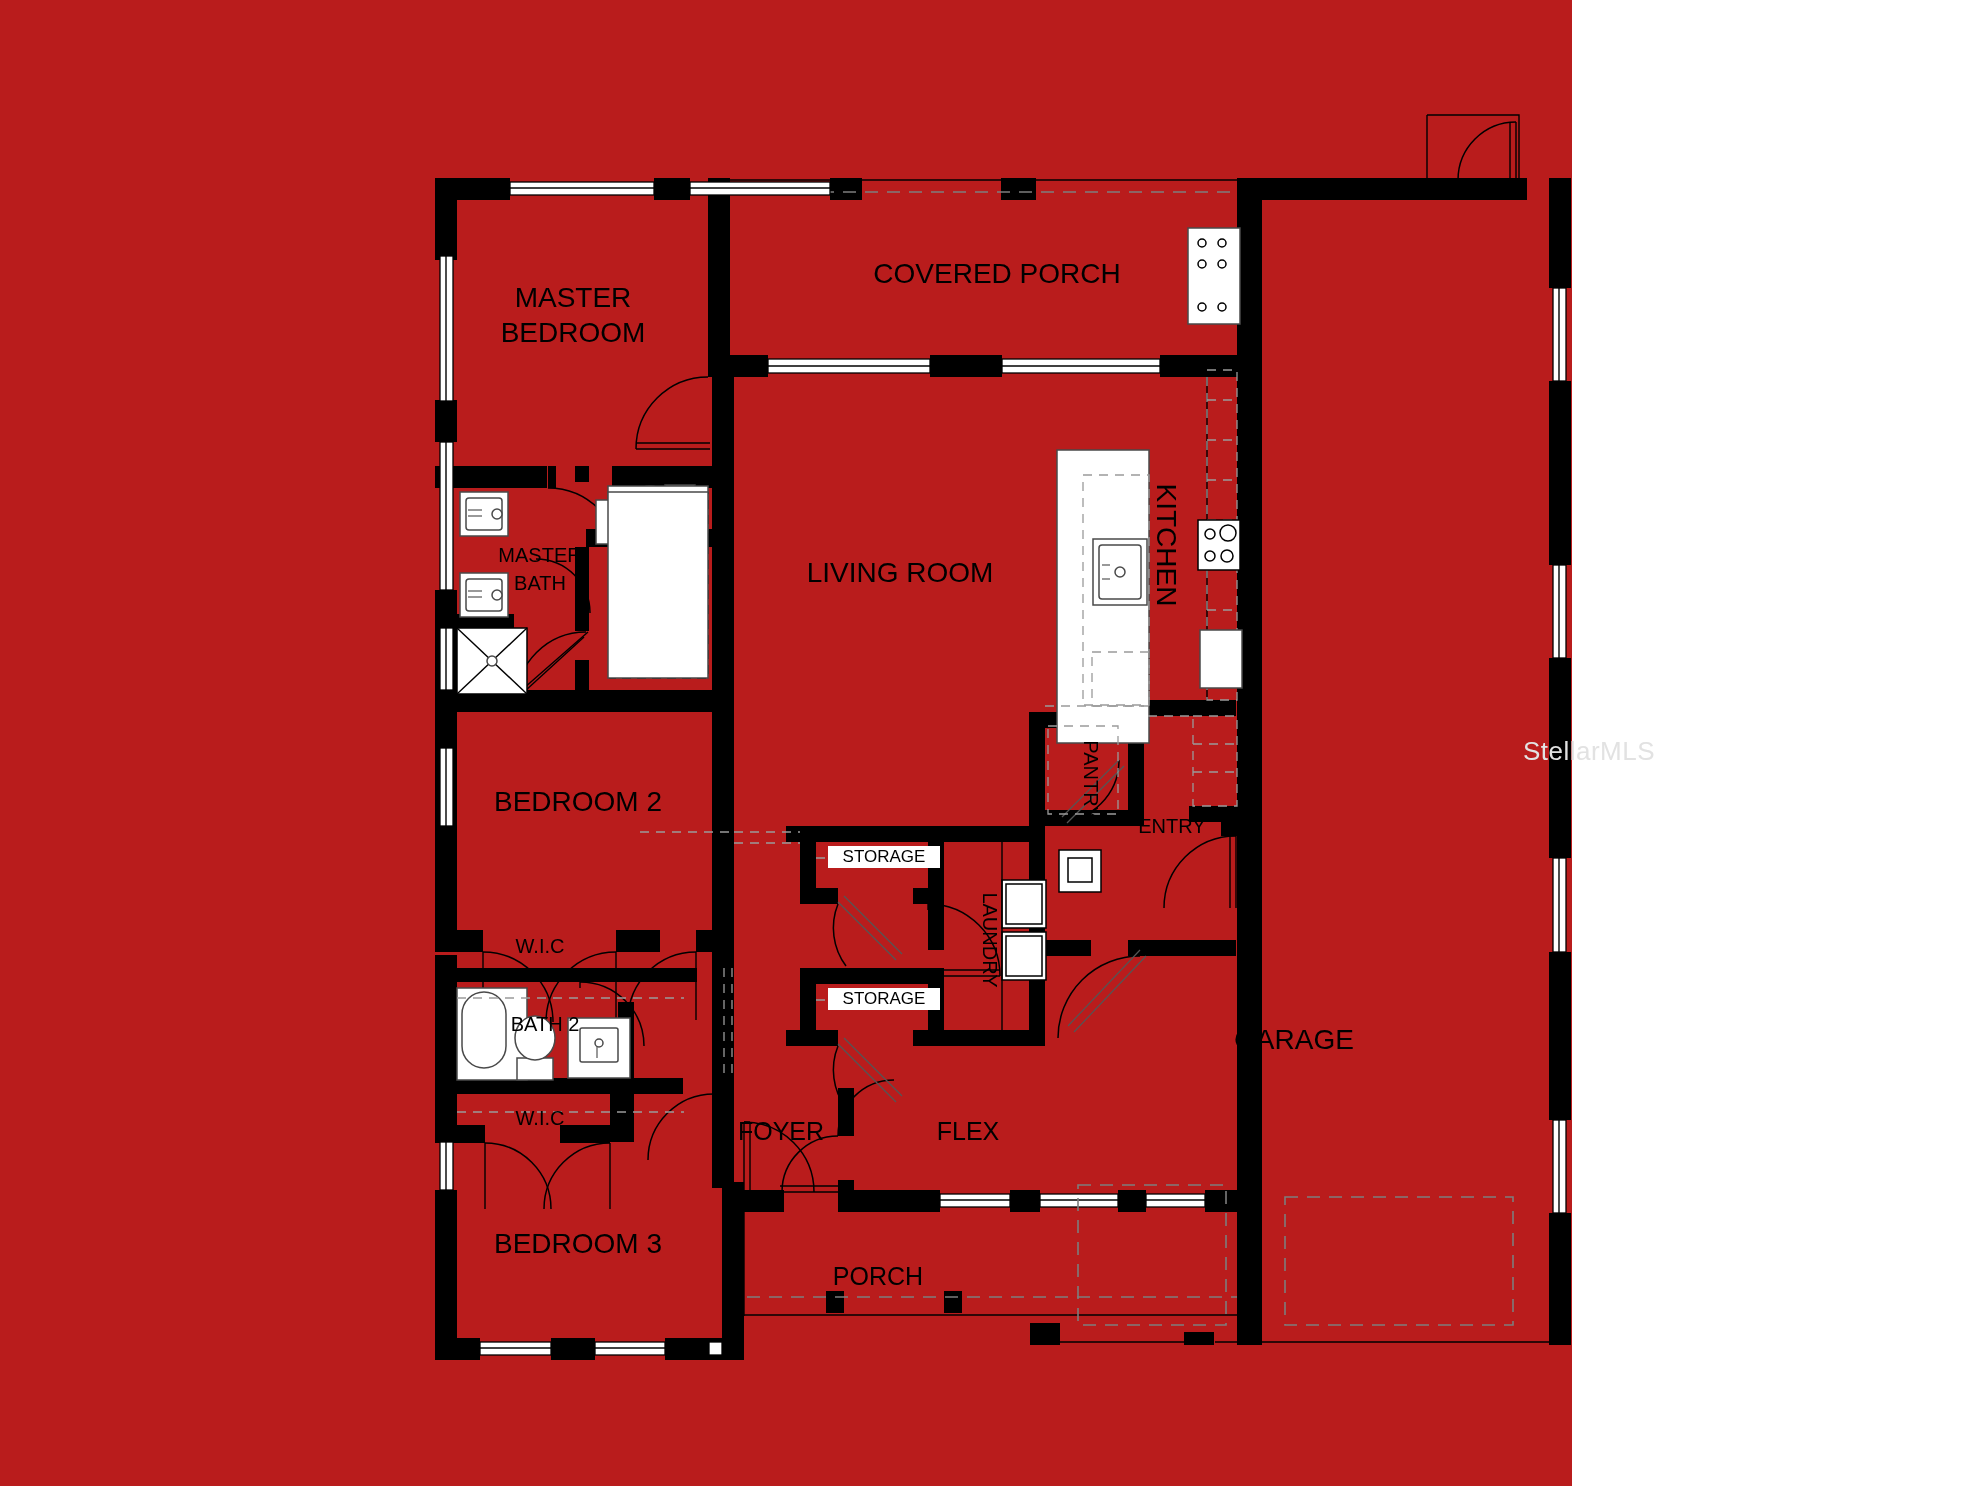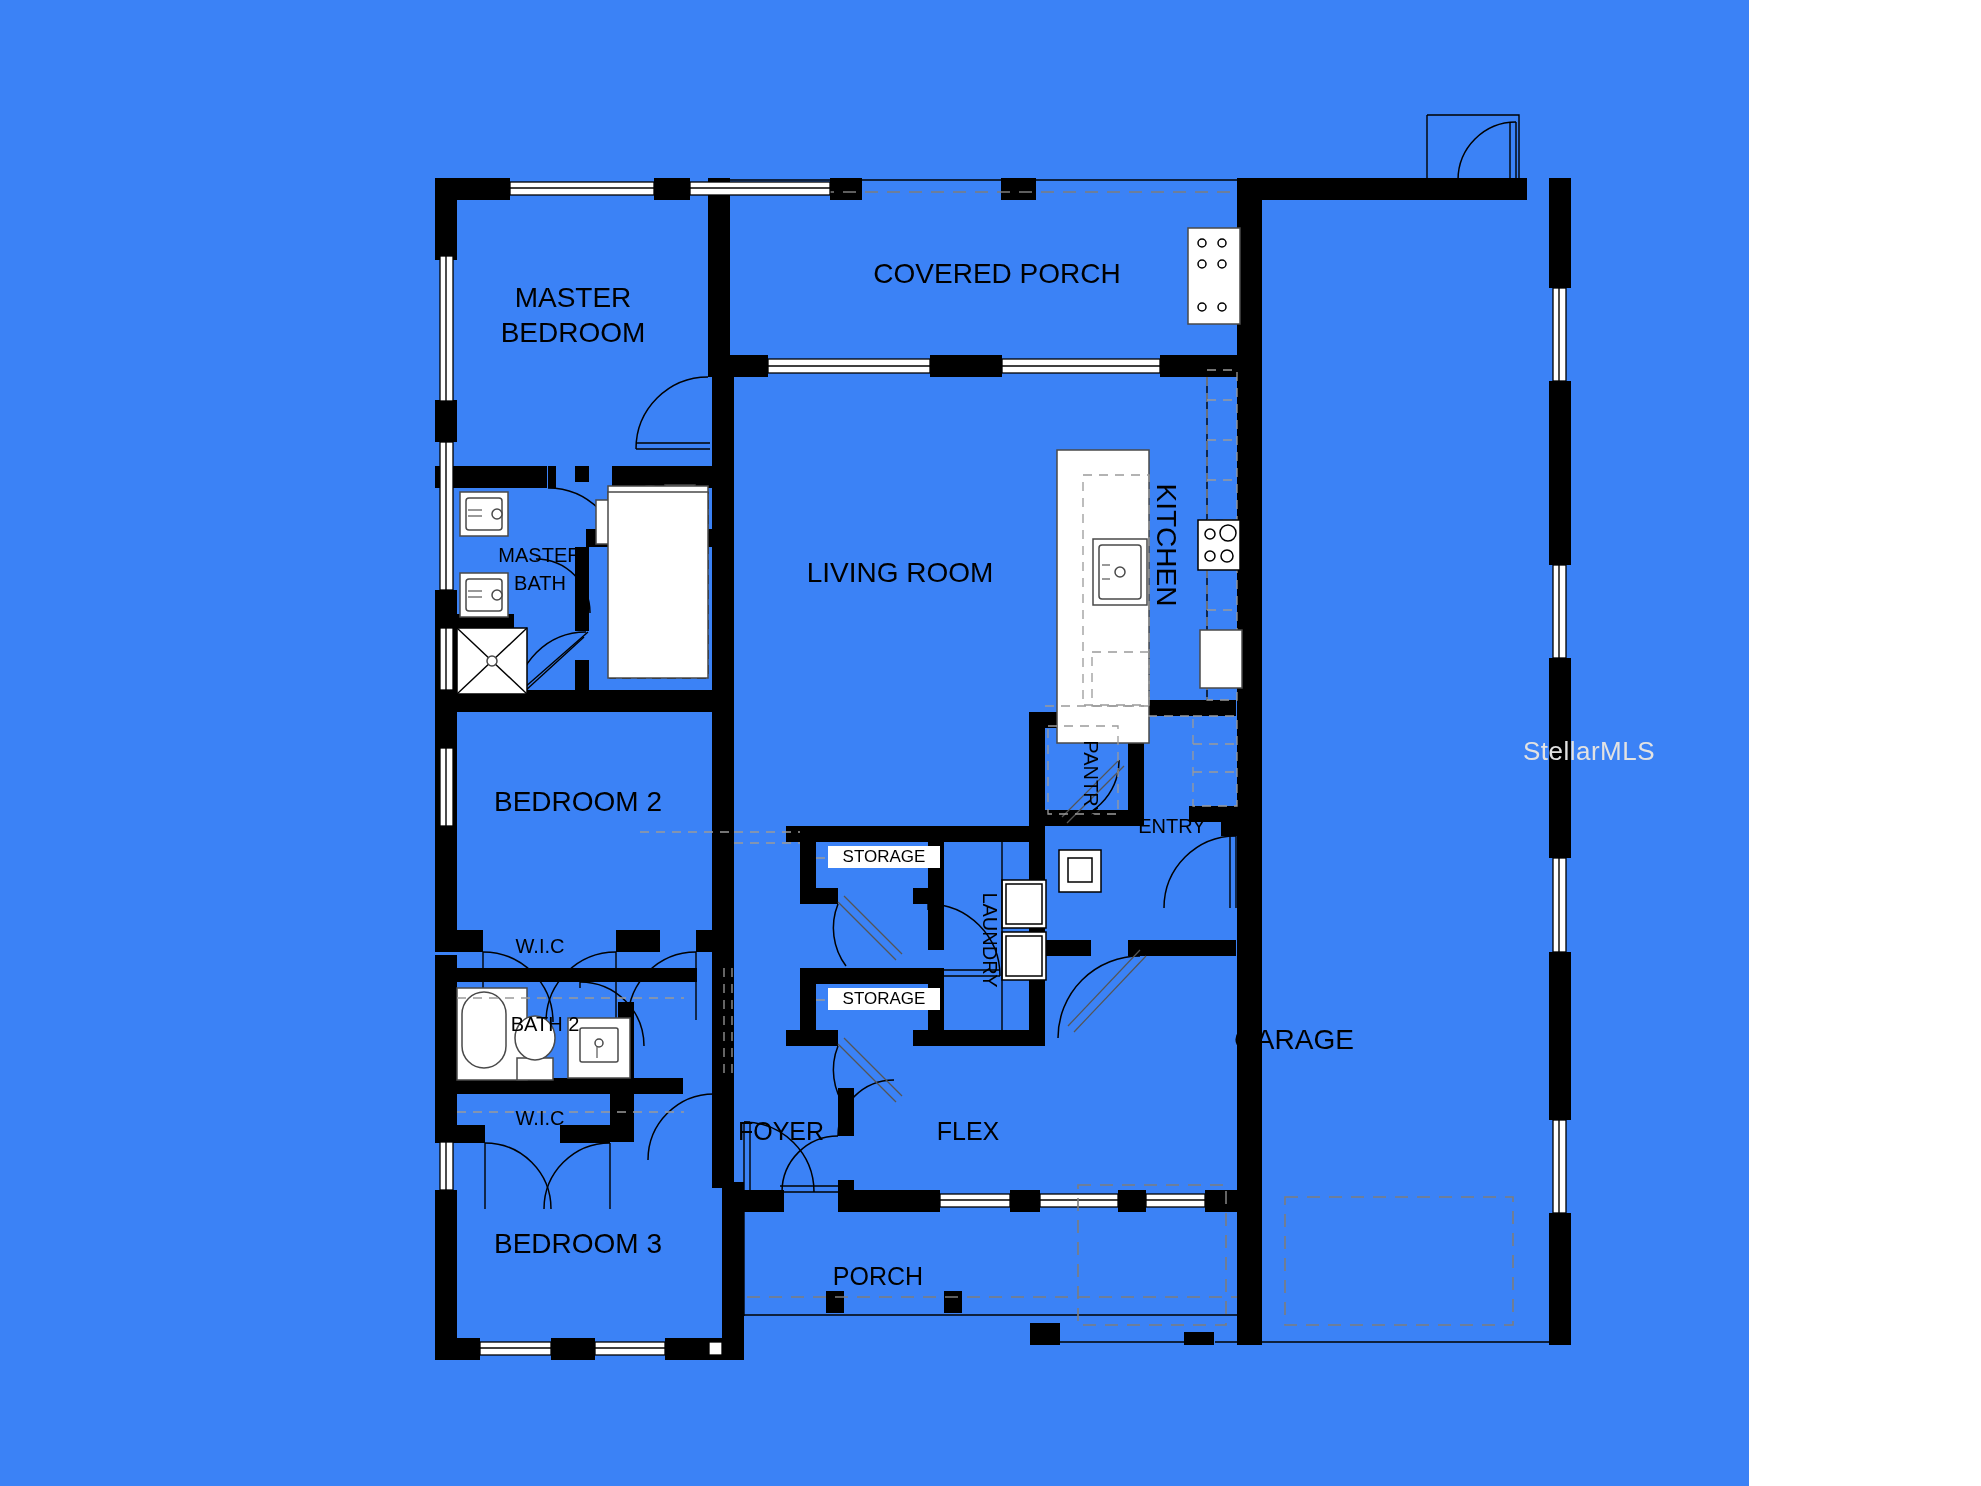--- a/index.html
+++ b/index.html
@@ -8,23 +8,23 @@
     background: #ffffff;
   }
   body {
     width: 1981px;
     height: 1486px;
     font-family: "Liberation Sans", sans-serif;
     overflow: hidden;
   }
   #plan-root {
     position: relative;
-    width: 1749px;
+    width: 1572px;
     height: 1486px;
-    background: #3b82f6;
+    background: #b91c1c;
   }
   svg#floorplan {
     position: absolute;
     left: 0;
     top: 0;
     width: 1981px;
     height: 1486px;
     display: block;
   }
   .rm-label {

